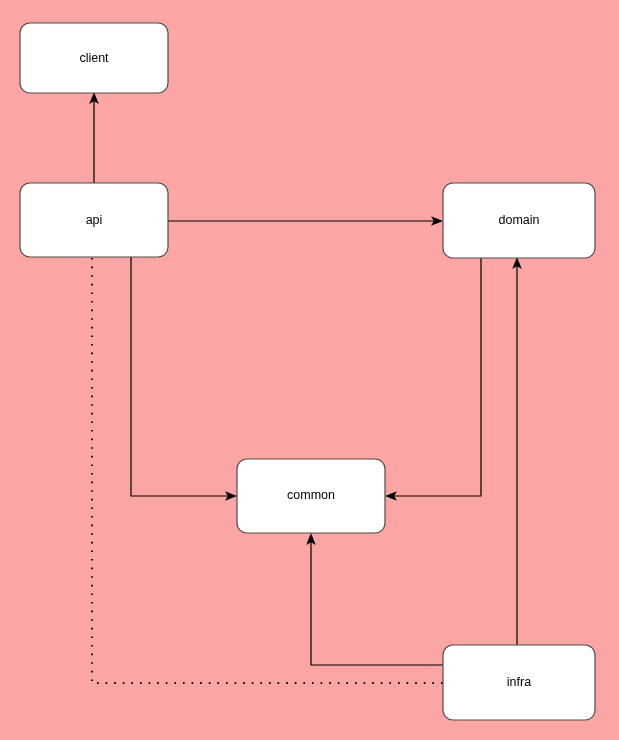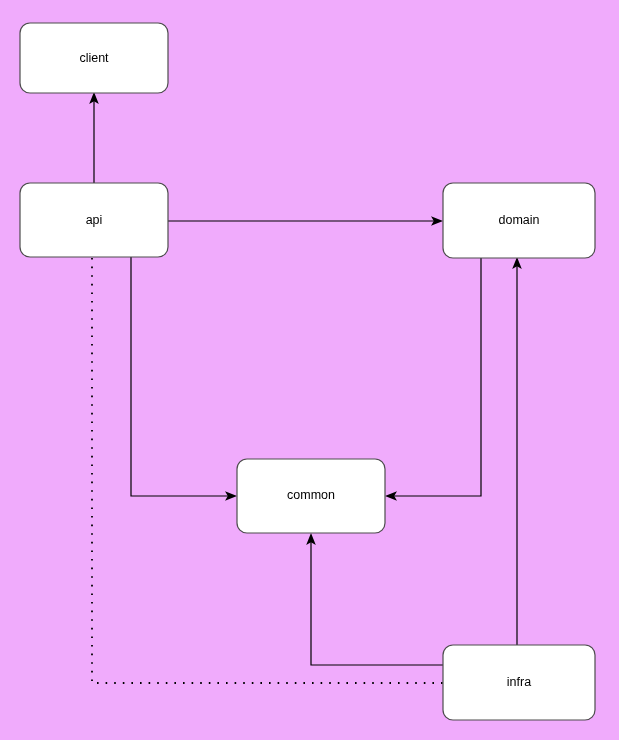--- a/index.html
+++ b/index.html
@@ -8,21 +8,21 @@
     padding: 0;
     background: #ffffff;
   }
   body {
     font-family: "Liberation Sans", "DejaVu Sans", sans-serif;
   }
   #diagram-canvas {
     position: relative;
     width: 619px;
     height: 740px;
-    background: #f0abfc;
+    background: #fca5a5;
     overflow: hidden;
   }
   #diagram-svg {
     position: absolute;
     top: 0;
     left: 0;
     width: 619px;
     height: 740px;
     display: block;
   }

